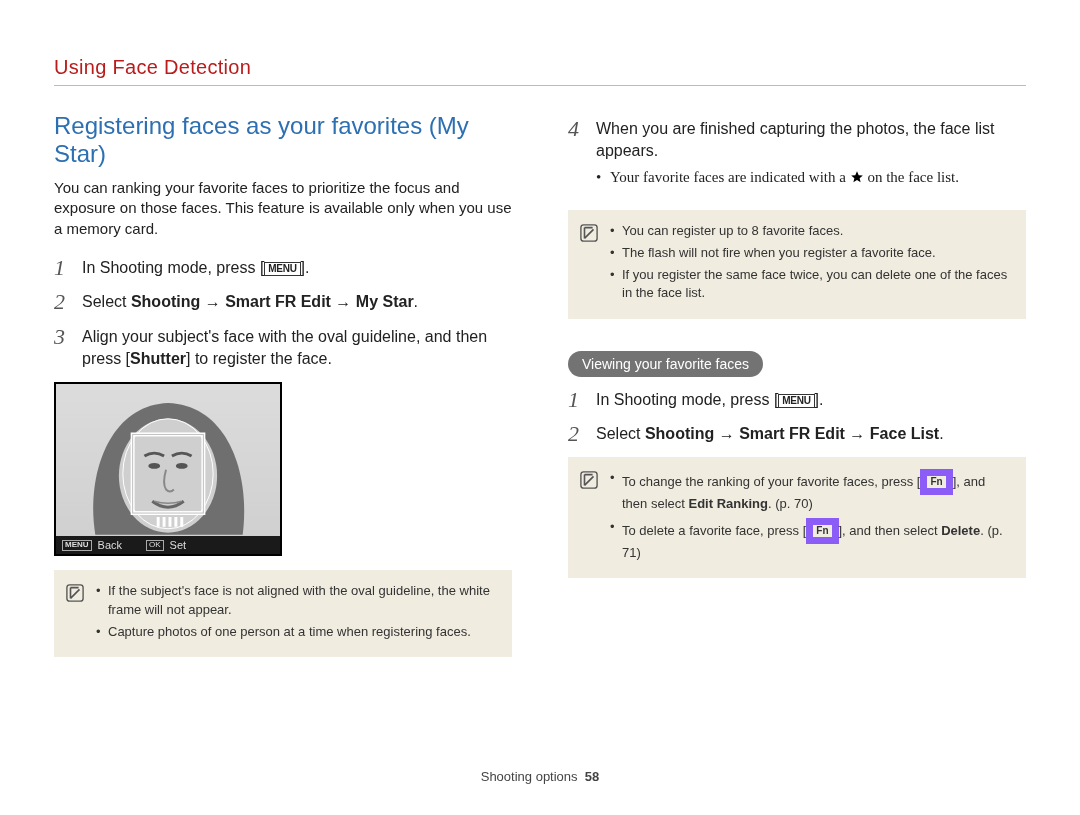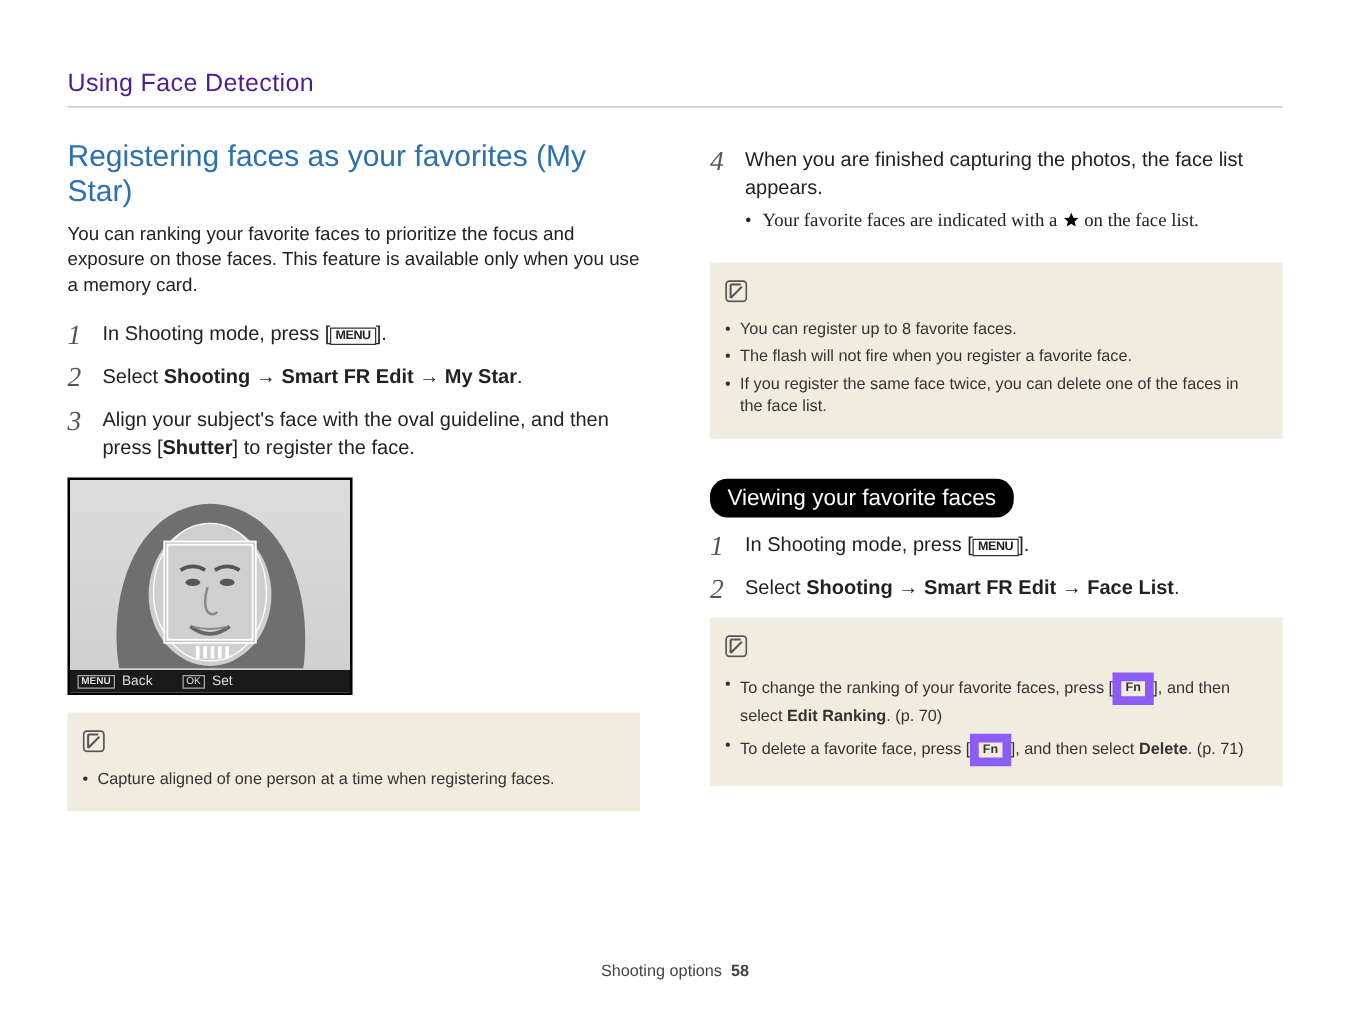--- a/index.html
+++ b/index.html
@@ -10,21 +10,21 @@
     height: 815px;
     position: relative;
     color: #222;
   }
   .page {
     padding: 56px 54px 0 54px;
   }
   .section-header {
     font-size: 20px;
     font-weight: 300;
-    color: #4c1d95;
+    color: #b91c1c;
     letter-spacing: 0.3px;
     padding-bottom: 6px;
     border-bottom: 1px solid #bbb;
     margin-bottom: 26px;
   }
   .columns {
     display: flex;
     gap: 56px;
   }
   .col {
@@ -124,21 +124,20 @@
 
   .note-box {
     background: #f0ece0;
     padding: 12px 14px 12px 12px;
     display: flex;
     gap: 12px;
     margin: 10px 0 18px 0;
     font-size: 13px;
     line-height: 1.4;
     color: #333;
-    flex-direction: column;
   }
   .note-icon {
     width: 18px;
     height: 18px;
     flex: 0 0 18px;
     margin-top: 2px;
   }
   .note-list { list-style: none; flex: 1; }
   .note-list li {
     position: relative;
@@ -163,23 +162,23 @@
     content: "•";
     position: absolute; left: 0; top: 0;
   }
   .star-inline {
     display: inline-block;
     vertical-align: -2px;
   }
 
   .pill {
     display: inline-block;
-    background: #000000;
+    background: #737373;
     color: #fff;
-    font-size: 18px;
+    font-size: 14px;
     padding: 5px 14px;
     border-radius: 14px;
     margin: 14px 0 12px 0;
   }
 
   .footer {
     position: absolute;
     bottom: 31px;
     width: 100%;
     text-align: center;
@@ -263,21 +262,22 @@
           </div>
         </div>
       </div>
 
       <div class="note-box">
         <svg class="note-icon" viewBox="0 0 20 20">
           <rect x="1" y="1" width="18" height="18" rx="3" fill="none" stroke="#555" stroke-width="1.5"></rect>
           <path d="M5 4 L14 4 M5 4 L5 16 M5 16 L15 6" stroke="#555" stroke-width="1.8" fill="none"></path>
         </svg>
         <ul class="note-list">
-          <li>Capture aligned of one person at a time when registering faces.</li>
+          <li>If the subject's face is not aligned with the oval guideline, the white frame will not appear.</li>
+          <li>Capture photos of one person at a time when registering faces.</li>
         </ul>
       </div>
     </div>
 
     <div class="col">
       <div class="step" style="margin-top:6px;">
         <div class="step-num">4</div>
         <div class="step-body">
           <div>When you are finished capturing the photos, the face list appears.</div>
           <ul class="sub-bullets">

